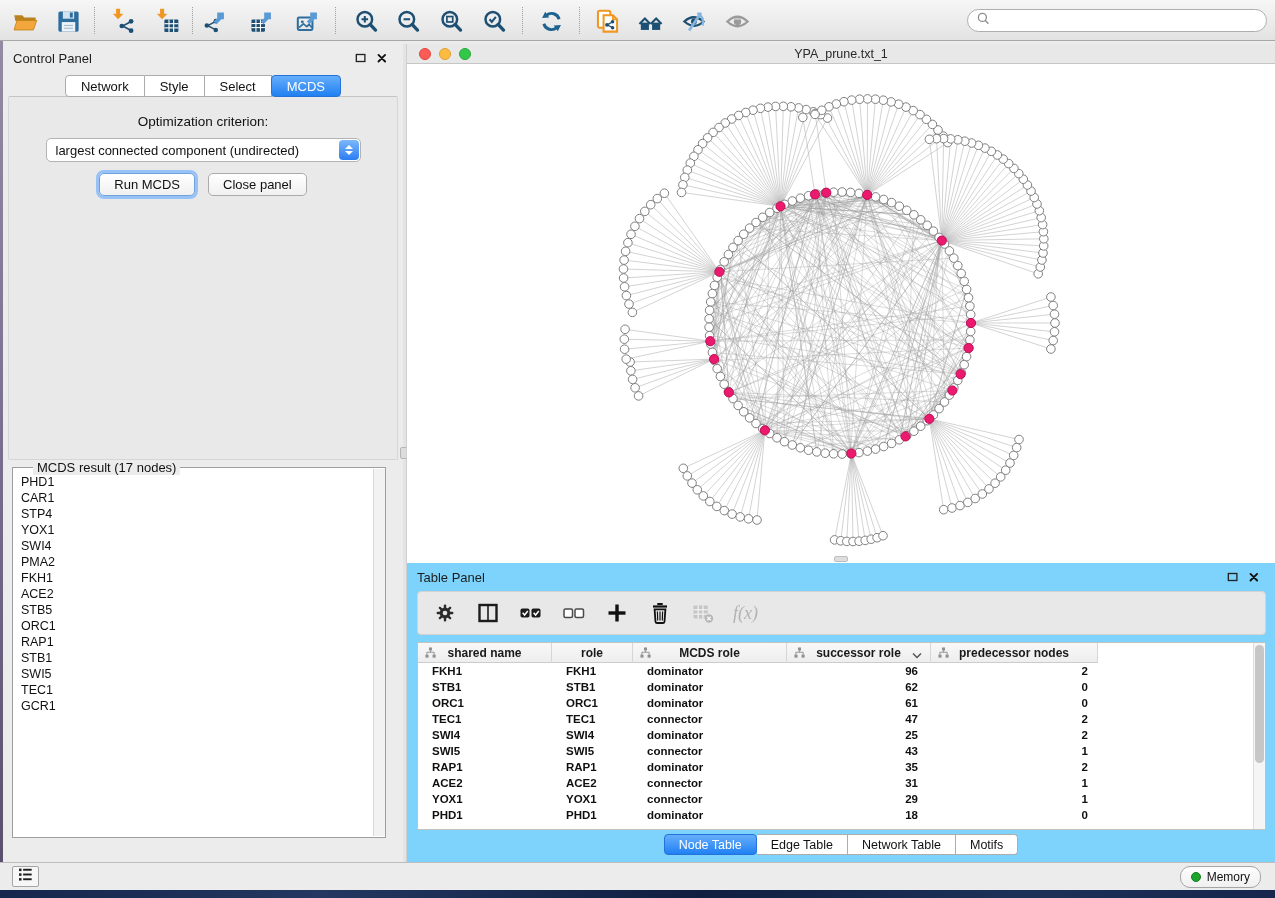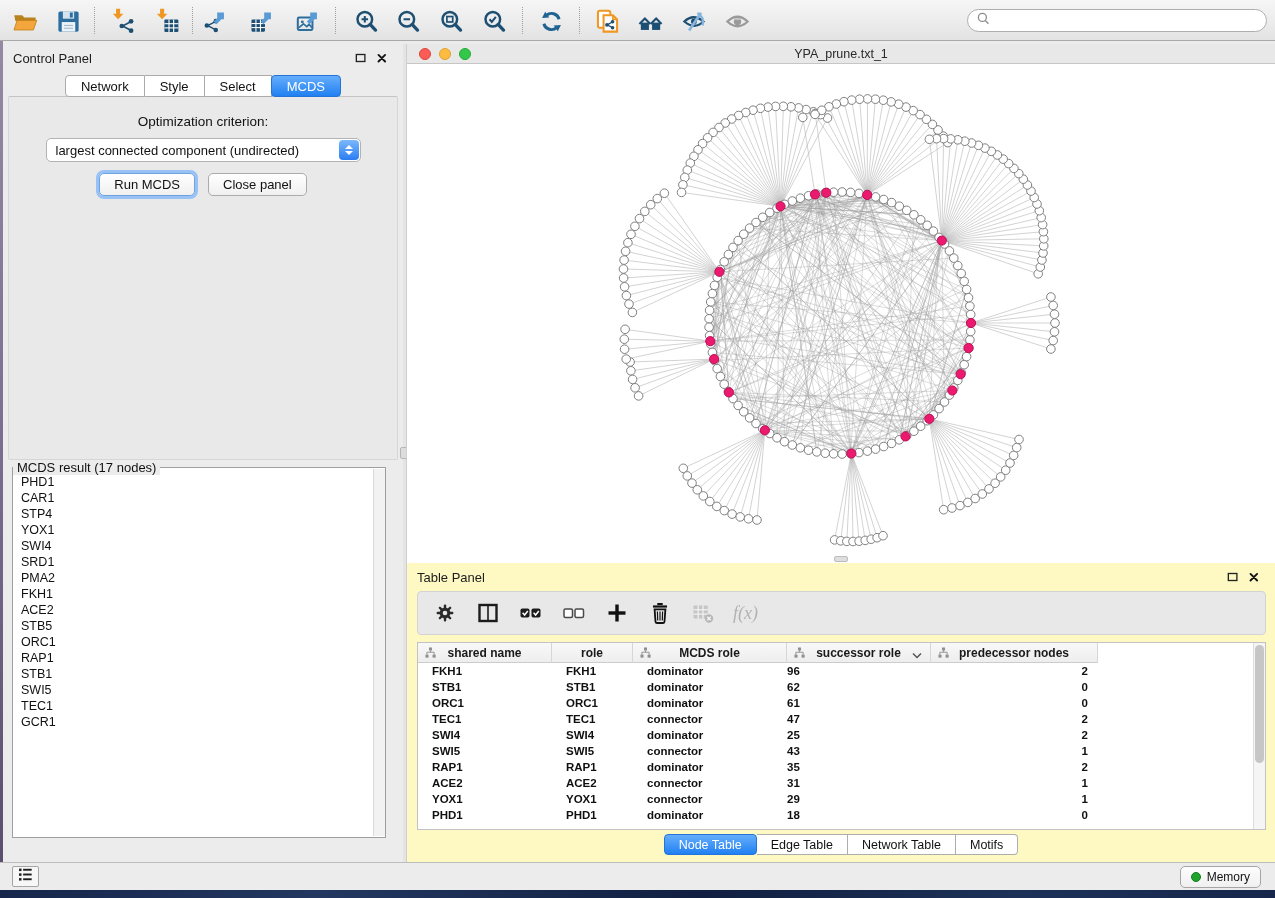--- a/index.html
+++ b/index.html
@@ -52,21 +52,21 @@
   .stepper i{width:0;height:0;border-left:4px solid transparent;border-right:4px solid transparent;}
   .stepper .up{border-bottom:4px solid #fff;}
   .stepper .dn{border-top:4px solid #fff;}
   #cp-buttons{margin-top:11px;display:flex;justify-content:center;gap:13px;}
   .btn{height:23px;padding:0 14px;font-size:13px;color:#111;background:linear-gradient(#ffffff,#f0f0f0);
     border:1px solid #ababab;border-radius:5px;display:flex;align-items:center;}
   .btn.focused{box-shadow:0 0 0 3px rgba(98,166,255,.6);border-color:#6ea3dd;}
 
   #mcds-group{position:absolute;left:9px;top:423px;width:374px;height:371px;
     border:1px solid #9e9e9e;background:#fff;}
-  #mcds-legend{position:absolute;left:0;top:-8px;background:#ececec;padding:0 4px;
+  #mcds-legend{position:absolute;left:20px;top:-8px;background:#ececec;padding:0 4px;
     font-size:13px;color:#111;}
   #mcds-list{position:absolute;left:1px;top:6px;right:13px;bottom:1px;overflow:hidden;}
   .mcds-item{font-size:12.5px;color:#111;line-height:16px;padding-left:7px;}
   #mcds-scroll{position:absolute;right:0;top:1px;bottom:1px;width:12px;background:#f2f2f2;
     border-left:1px solid #d9d9d9;}
 
   
   #network-panel{position:absolute;left:406px;top:44px;width:869px;height:519px;background:#fff;
     border-left:1px solid #cfcfcf;}
   #net-titlebar{position:absolute;left:0;top:0;width:100%;height:20px;background:#e8e8e8;
@@ -75,21 +75,21 @@
   .light{width:12px;height:12px;border-radius:50%;}
   .light.red{background:#fc5b56;border:1px solid #e0443e;}
   .light.yellow{background:#fdbc40;border:1px solid #dfa231;}
   .light.green{background:#34c84a;border:1px solid #25a93a;}
   #net-title{width:100%;text-align:center;font-size:12.5px;color:#2a2a2a;}
   #net-canvas{position:absolute;left:0;top:20px;width:869px;height:499px;background:#fff;}
   #net-grip{position:absolute;left:50%;bottom:1px;width:14px;height:6px;margin-left:-7px;
     background:#dedede;border:1px solid #bdbdbd;border-radius:2px;}
 
   
-  #table-panel{position:absolute;left:406px;top:563px;width:869px;height:299px;background:#fef9c3;
+  #table-panel{position:absolute;left:406px;top:563px;width:869px;height:299px;background:#7dd3fc;
     border-left:1px solid #cfcfcf;}
   #tp-toolbar{position:absolute;left:10px;top:28px;width:849px;height:44px;background:#e8e8e8;
     border:1px solid #d3d3d3;border-radius:4px;display:flex;align-items:center;padding-left:14px;gap:17px;}
   .tpbtn{width:26px;height:26px;border:none;background:transparent;display:flex;align-items:center;
     justify-content:center;padding:0;}
   .fx{font-family:"Liberation Serif",serif;font-style:italic;font-size:18px;color:#b2b2b2;}
 
   #node-table{position:absolute;left:10px;top:79px;width:849px;height:188px;background:#fff;
     border:1px solid #c2c2c2;}
   .tgrid{display:grid;grid-template-columns:134px 81px 154px 144px 167px 1fr;font-weight:bold;}
@@ -97,41 +97,41 @@
     border-bottom:1px solid #cccccc;}
   .hcell{position:relative;display:flex;align-items:center;justify-content:center;font-size:12px;
     color:#1a1a1a;border-right:1px solid #d6d6d6;height:20px;}
   .hcell .treeic{position:absolute;left:7px;top:4px;}
   .hcell .sortic{position:absolute;right:8px;top:8px;}
   .hcell.filler{border-right:none;background:#fff;}
   #nt-body{position:absolute;left:0;top:20px;right:12px;bottom:0;overflow:hidden;}
   .trow{height:16px;}
   .tcell{font-size:11.5px;color:#101010;line-height:16px;white-space:nowrap;}
   .tcell.l{padding-left:14px;}
-  .tcell.r1{padding-right:13px;}
+  .tcell.r1{text-align:right;padding-right:13px;}
   .tcell.r2{text-align:right;padding-right:10px;}
   #nt-scroll{position:absolute;right:0;top:0;bottom:0;width:12px;background:#f5f5f5;
     border-left:1px solid #dddddd;}
   #nt-thumb{position:absolute;left:1px;top:2px;width:9px;height:118px;background:#c6c6c6;border-radius:5px;}
 
   #tp-tabs{position:absolute;left:0;bottom:7px;width:100%;display:flex;justify-content:center;}
   .tptab{height:21px;padding:0 14px;font-size:12.5px;color:#111;background:#fff;
     border:1px solid #adadad;border-left:none;display:flex;align-items:center;}
   .tptab:first-child{border-left:1px solid #adadad;border-radius:4px 0 0 4px;}
   .tptab:last-child{border-radius:0 4px 4px 0;}
   .tptab.active{background:linear-gradient(#66aefc,#2080f2);color:#fff;border:1px solid #2373d8;
     border-radius:4px;}
 
   
   #status-bar{position:absolute;left:0;top:862px;width:1275px;height:28px;background:#ececec;
     border-top:1px solid #bdbdbd;}
   #list-btn{position:absolute;left:12px;top:3px;width:27px;height:21px;background:#f7f7f7;
     border:1px solid #a5a5a5;border-radius:2px;display:flex;align-items:center;justify-content:center;}
   #memory-btn{position:absolute;right:14px;top:3px;height:22px;background:linear-gradient(#fdfdfd,#f0f0f0);
-    border:1px solid #a5a5a5;border-radius:5px;display:flex;align-items:center;gap:6px;padding:0 10px;}
+    border:1px solid #a5a5a5;border-radius:10px;display:flex;align-items:center;gap:6px;padding:0 10px;}
   #memory-dot{width:10px;height:10px;border-radius:50%;background:#1ea32b;border:1px solid #157c20;}
   #memory-label{font-size:12px;color:#111;}
 
   #wallpaper-bottom{position:absolute;left:0;top:890px;width:1275px;height:8px;
     background:linear-gradient(90deg,#16264c,#233760 25%,#101f41 55%,#1d3158 80%,#16264c);}
 </style>
 </head>
 <body>
 
 <div id="app">
@@ -356,21 +356,20 @@
         <div class="cptab active">MCDS</div>
       </div>
     <div id="mcds-group">
       <span id="mcds-legend">MCDS result (17 nodes)</span>
       <div id="mcds-list">
           <div class="mcds-item">PHD1</div>
           <div class="mcds-item">CAR1</div>
           <div class="mcds-item">STP4</div>
           <div class="mcds-item">YOX1</div>
           <div class="mcds-item">SWI4</div>
-          <div class="mcds-item">SRD1</div>
           <div class="mcds-item">PMA2</div>
           <div class="mcds-item">FKH1</div>
           <div class="mcds-item">ACE2</div>
           <div class="mcds-item">STB5</div>
           <div class="mcds-item">ORC1</div>
           <div class="mcds-item">RAP1</div>
           <div class="mcds-item">STB1</div>
           <div class="mcds-item">SWI5</div>
           <div class="mcds-item">TEC1</div>
           <div class="mcds-item">GCR1</div>

